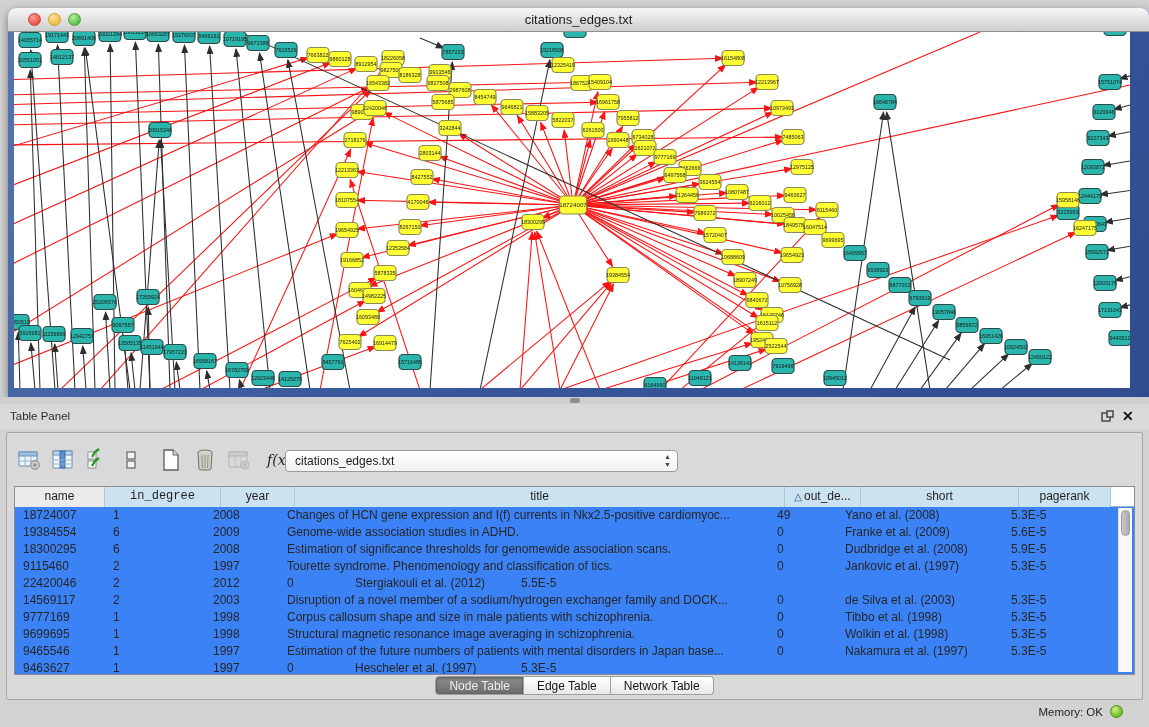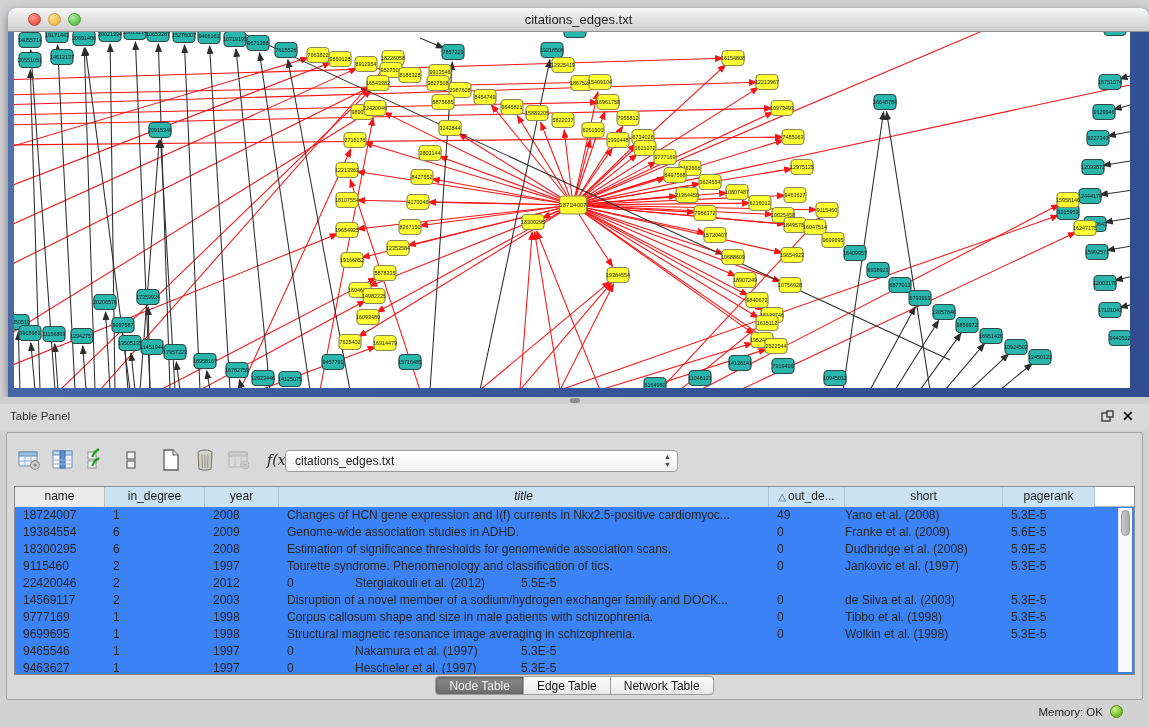--- a/index.html
+++ b/index.html
@@ -869,23 +869,23 @@
 </div>
 
 <div id="network-select">
   <span>citations_edges.txt</span>
   <span class="stepper">▲<br>▼</span>
 </div>
 
 <div id="data-table">
   <div id="table-header">
       <div class="hcell plain" style="width: 90px;"><span>name</span></div>
-      <div class="hcell" style="width: 100px;"><span>in_degree</span></div>
+      <div class="hcell" style="width: 116px; font-family: Liberation Mono, monospace;"><span>in_degree</span></div>
       <div class="hcell" style="width: 74px;"><span>year</span></div>
-      <div class="hcell" style="width: 490px; font-style: italic;"><span>title</span></div>
+      <div class="hcell" style="width: 490px;"><span>title</span></div>
       <div class="hcell" style="width: 76px;"><span class="sort-tri">△</span><span>out_de...</span></div>
       <div class="hcell" style="width: 158px;"><span>short</span></div>
       <div class="hcell" style="width: 92px;"><span>pagerank</span></div>
     </div>
   <div id="table-body">
       <div class="trow">
         <div class="tcell" style="width: 90px;">18724007</div>
         <div class="tcell" style="width: 100px;">1</div>
         <div class="tcell" style="width: 74px;">2008</div>
         <div class="tcell" style="width: 490px;">Changes of HCN gene expression and I(f) currents in Nkx2.5-positive cardiomyoc...</div>
@@ -952,20 +952,21 @@
         <div class="tcell" style="width: 74px;">1998</div>
         <div class="tcell" style="width: 490px;">Structural magnetic resonance image averaging in schizophrenia.</div>
         <div class="tcell" style="width: 76px;">0</div>
         <div class="tcell center" style="width: 158px;">Wolkin et al. (1998)</div>
         <div class="tcell" style="width: 92px;">5.3E-5</div>
       </div>
       <div class="trow">
         <div class="tcell" style="width: 90px;">9465546</div>
         <div class="tcell" style="width: 100px;">1</div>
         <div class="tcell" style="width: 74px;">1997</div>
+        <div class="tcell" style="width: 490px;">Estimation of the future numbers of patients with mental disorders in Japan base...</div>
         <div class="tcell" style="width: 76px;">0</div>
         <div class="tcell center" style="width: 158px;">Nakamura et al. (1997)</div>
         <div class="tcell" style="width: 92px;">5.3E-5</div>
       </div>
       <div class="trow">
         <div class="tcell" style="width: 90px;">9463627</div>
         <div class="tcell" style="width: 100px;">1</div>
         <div class="tcell" style="width: 74px;">1997</div>
         <div class="tcell" style="width: 76px;">0</div>
         <div class="tcell center" style="width: 158px;">Hescheler et al. (1997)</div>

